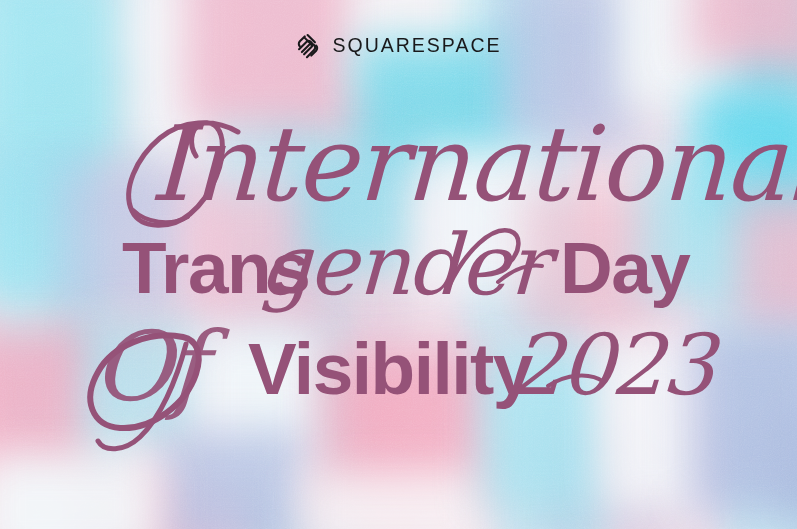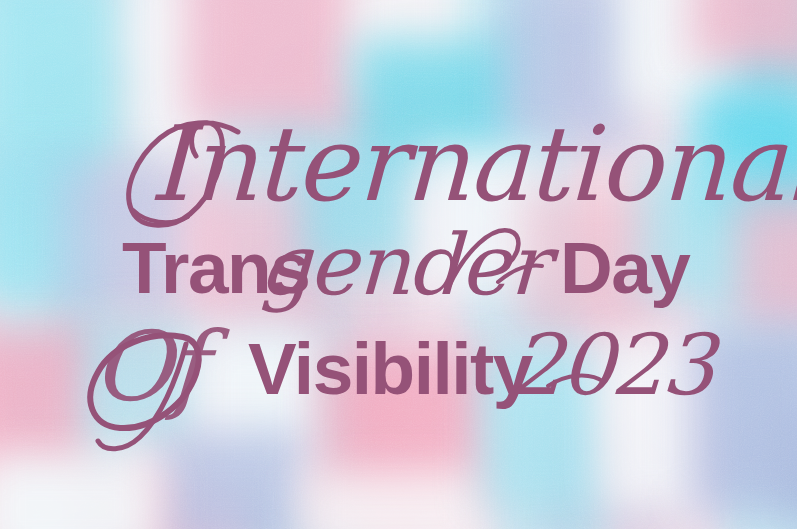--- a/index.html
+++ b/index.html
@@ -170,20 +170,31 @@
   </div>
 
   <svg class="bg-noise" xmlns="http://www.w3.org/2000/svg" width="797" height="529">
     <filter id="grain">
       <feTurbulence type="fractalNoise" baseFrequency="0.9" numOctaves="3" stitchTiles="stitch"></feTurbulence>
       <feColorMatrix type="saturate" values="0"></feColorMatrix>
     </filter>
     <rect width="797" height="529" filter="url(#grain)"></rect>
   </svg>
 
+  <div class="logo-row">
+    <svg class="logo-mark" viewBox="0 0 64 64" xmlns="http://www.w3.org/2000/svg" fill="none" stroke="#19191b" stroke-width="5.2" stroke-linecap="round">
+      <path d="M10 40 L28 22 a8.8 8.8 0 0 1 12.4 12.4 L22.4 52.4"></path>
+      <path d="M17 47 L35 29 a8.8 8.8 0 0 1 12.4 12.4 L29.4 59.4"></path>
+      <path d="M24 12 L42 30"></path>
+      <path d="M31 5 L49 23"></path>
+      <path d="M12 33 a8.8 8.8 0 0 1 0-12.4 L24 8.6"></path>
+      <path d="M52 31 a8.8 8.8 0 0 1 0 12.4 L40 55.4"></path>
+    </svg>
+    <span class="logo-word">SQUARESPACE</span>
+  </div>
 
   <svg class="calli" viewBox="0 0 797 529" xmlns="http://www.w3.org/2000/svg">
     <defs>
       <style>
         .sc { font-family:"DejaVu Serif", serif; font-style:italic; fill:#955278; }
         .sn { font-family:"Liberation Sans", sans-serif; font-weight:700; fill:#955278; }
         .swash { fill:none; stroke:#955278; stroke-linecap:round; }
       </style>
     </defs>
 

